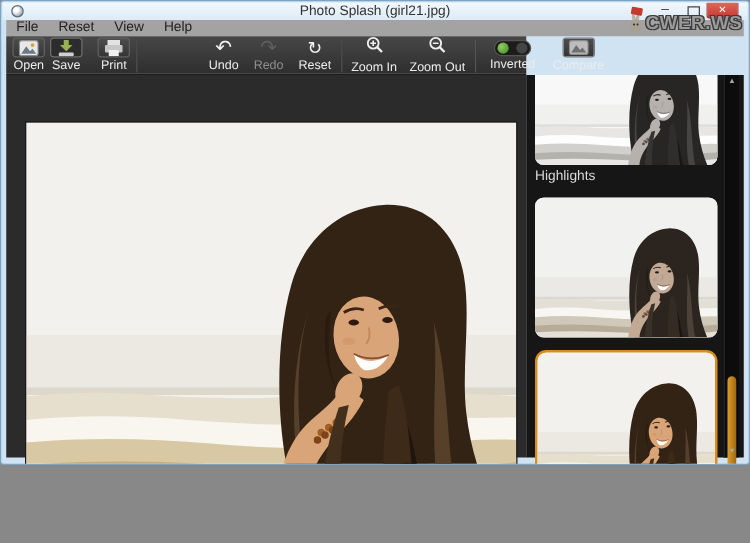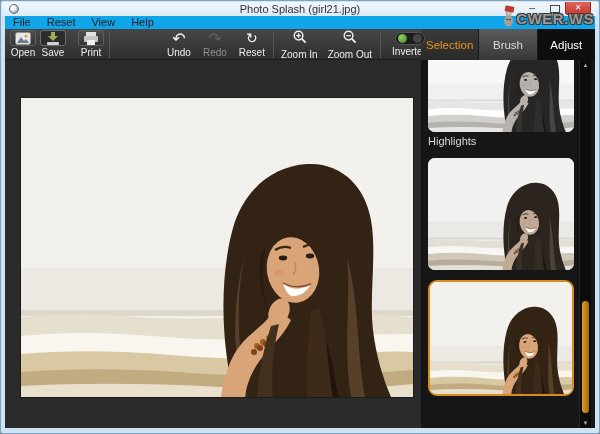--- a/index.html
+++ b/index.html
@@ -1,17 +1,17 @@
 <!DOCTYPE html>
 <html><head>
 <meta charset="utf-8">
 <style>
   * { margin:0; padding:0; box-sizing:border-box; }
   html,body { width:600px; height:434px; font-family:"Liberation Sans", sans-serif; background:#888; }
-  .window { position:absolute; inset:0; width:600px; height:434px; background:#cfe3f3;
+  .window { position:absolute; inset:0; width:600px; height:372px; background:#cfe3f3;
             border:1px solid #7ea3c2; border-radius:3px; overflow:hidden; }
 
   
   .titlebar { position:absolute; top:1px; left:1px; right:1px; height:14px;
               background:linear-gradient(#f2f8fd,#dcebf7); }
   .app-icon { position:absolute; left:7px; top:2px; width:10px; height:10px; border-radius:50%;
               background:radial-gradient(circle at 35% 35%, #ffffff 0 25%, #b9c2c9 60%, #6f7a82 100%);
               border:1px solid #5d6a73; }
   .title { display:block; text-align:center; font-size:11px; line-height:14px; color:#333; }
   .btn-min { position:absolute; right:58px; top:1px; width:16px; height:12px; text-align:center;
@@ -25,21 +25,21 @@
   
   .watermark { position:absolute; top:9px; right:5px; z-index:50; display:flex; align-items:center;
                pointer-events:none; }
   .wm-text { font-size:15px; font-weight:bold; letter-spacing:0.5px; color:#9a9a9a;
              text-shadow:-1px -1px 0 #3c3c3c, 1px -1px 0 #3c3c3c, -1px 1px 0 #3c3c3c, 1px 1px 0 #3c3c3c; }
   .wm-mascot { width:13px; height:16px; margin-right:1px; position:relative; }
   .wm-red { position:absolute; right:1px; top:-5px; width:9px; height:6px; background:#c23b2e;
             border-radius:1px; transform:rotate(10deg); }
 
   
-  .menubar { position:absolute; top:15px; left:4px; right:4px; height:13px; background:#0ea5e9;
+  .menubar { position:absolute; top:15px; left:4px; right:4px; height:13px; background:#a3a3a3;
              display:flex; align-items:center; font-size:11px; color:#222; }
   .menu-item { padding:0 8px; line-height:13px; }
 
   
   .toolbar-row { position:absolute; top:28px; left:4px; right:4px; height:31px; display:flex; }
   .toolbar { width:416px; background:linear-gradient(#474747,#2e2e2e); display:flex;
              align-items:center; border-bottom:1px solid #1c1c1c; }
   .tbtn { display:flex; flex-direction:column; align-items:center; justify-content:center;
           height:100%; padding:1px 2px; }
   .tbtn .lbl { font-size:10px; color:#ececec; margin-top:1px; white-space:nowrap; }
@@ -260,25 +260,20 @@
         <span class="iconbox" style="border-color:#7a7a7a">
           <svg width="16" height="12" viewBox="0 0 16 12">
               <rect x="0.5" y="0.5" width="15" height="11" rx="2" fill="#bdbdbd" stroke="#8a8a8a"></rect>
               <path d="M2 10 L6 4 L9 8 L11 6 L14 10 Z" fill="#6f6f6f"></path>
             </svg>
         </span>
         <span class="lbl">Compare</span>
       </div>
     </div>
 
-    <div class="tabs">
-      <div class="tab tab-selection">Selection</div>
-      <div class="tab tab-brush">Brush</div>
-      <div class="tab tab-adjust">Adjust</div>
-    </div>
   </div>
 
   <div class="content">
     <div class="main">
       <svg class="photo" viewBox="0 0 392 299" preserveAspectRatio="none">
           <use href="#photo-art"></use>
         </svg>
     </div>
 
     <div class="sidebar">

